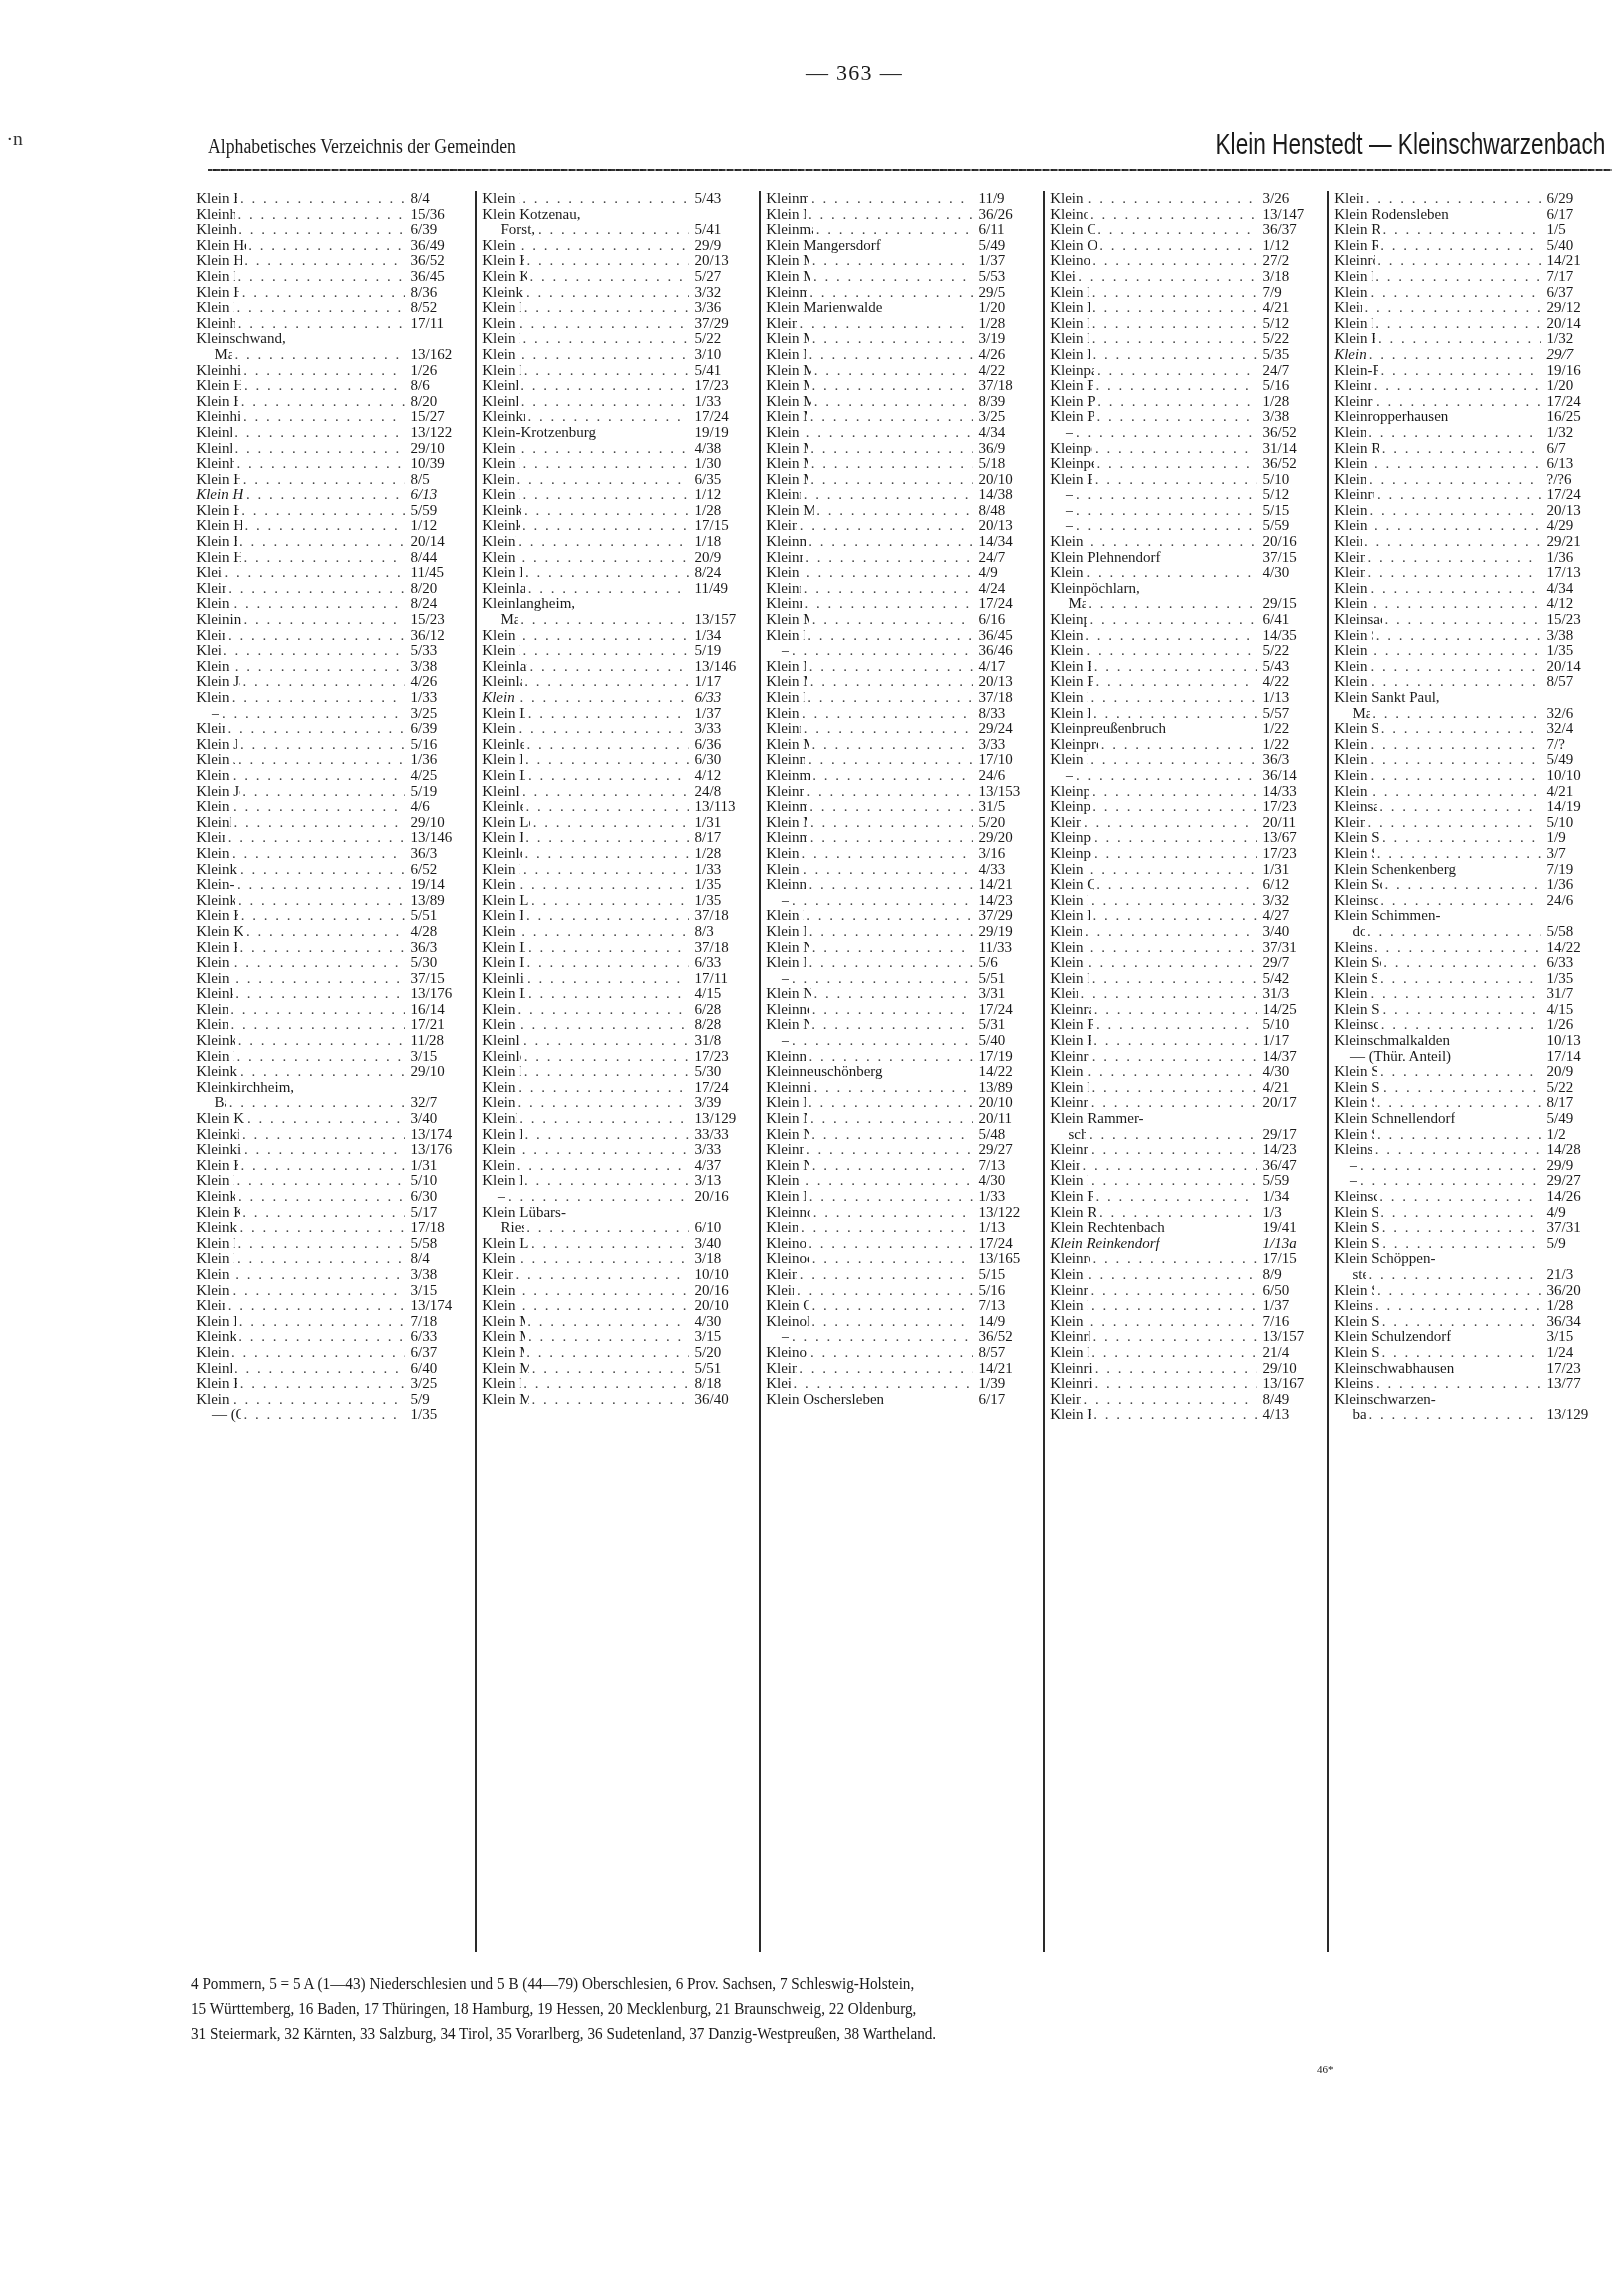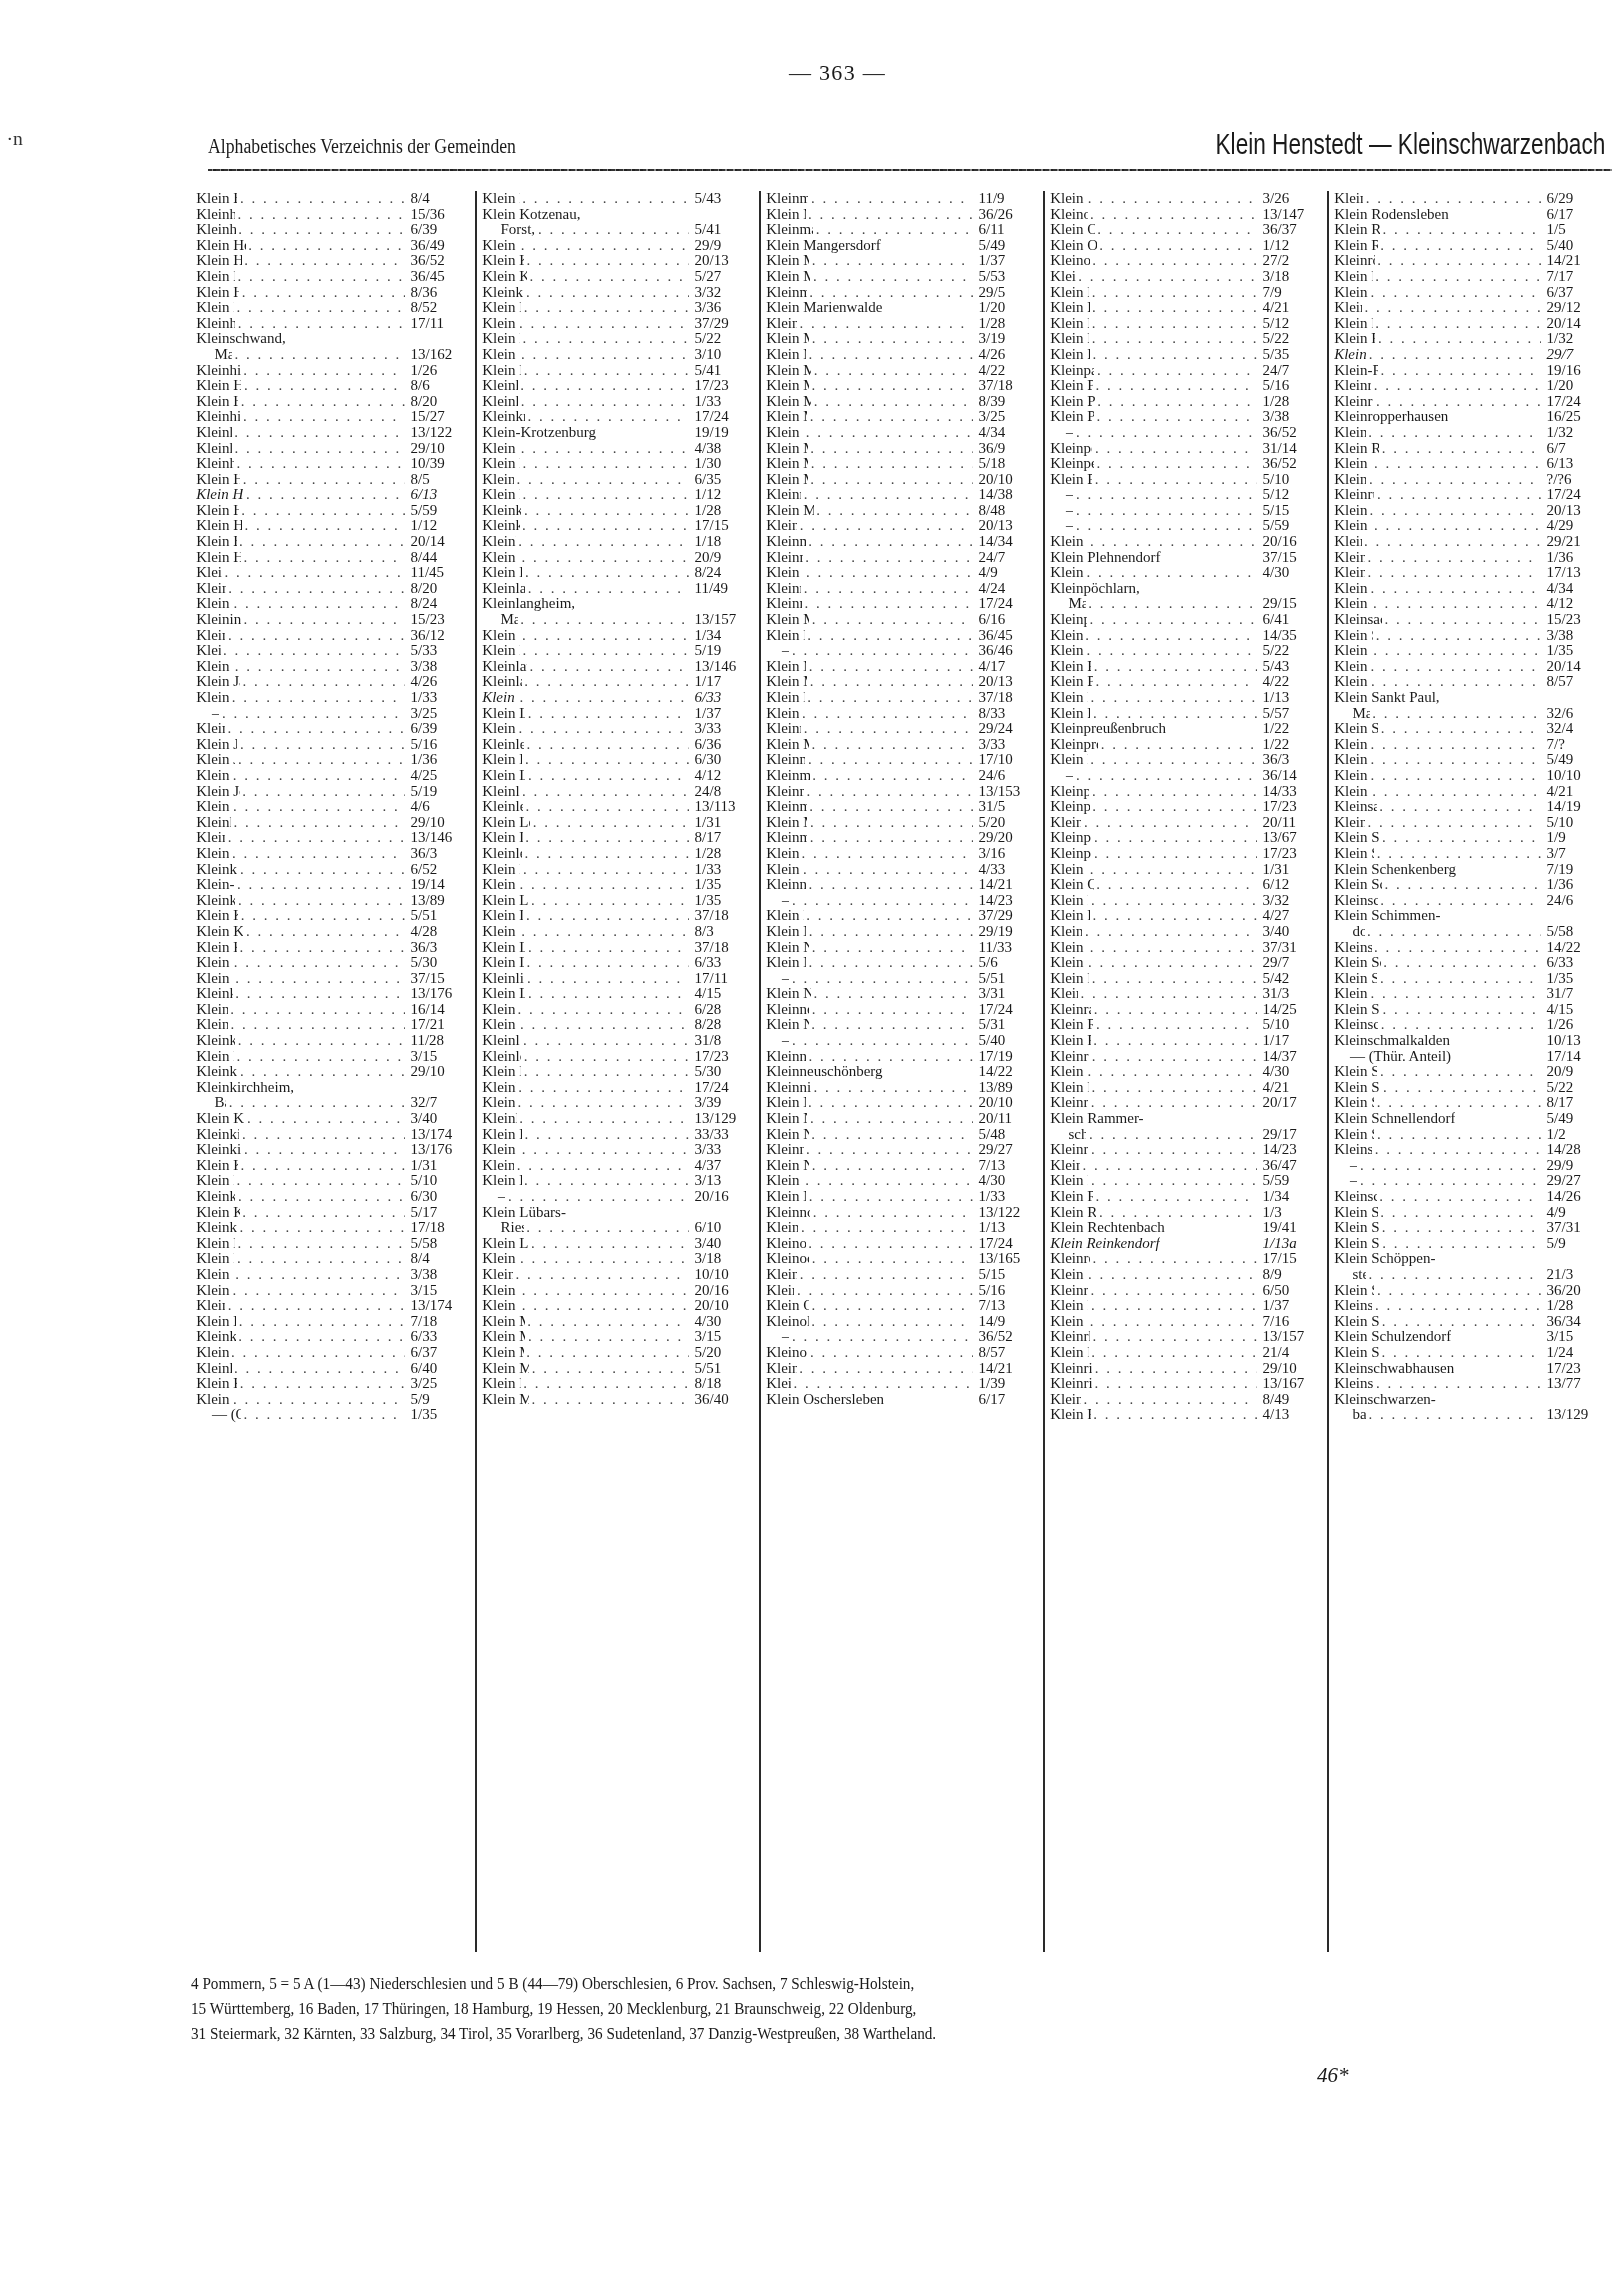--- a/index.html
+++ b/index.html
@@ -1,21 +1,21 @@
 <!DOCTYPE html>
 <html style="font-size:10.5px"><head>
 <meta charset="utf-8">
 <style>
   html, body { margin: 0; padding: 0; background: #ffffff; }
   body {
     width: 1621px; height: 2295px; position: relative; overflow: hidden;
     font-family: "Liberation Serif", "DejaVu Serif", serif; color: #1a1a1a;
   }
   .page-number {
-    position: absolute; top: 60px; left: 772px; width: 131px; text-align: center;
+    position: absolute; top: 60px; left: 772px; width: 131px; text-align: right;
     font-size: 22px; letter-spacing: 1.3px;
   }
   .header-left {
     position: absolute; top: 134px; left: 208px;
     font-size: 21.6px; font-stretch: condensed; transform: scaleX(0.82); transform-origin: left;
   }
   .header-right {
     position: absolute; top: 128px; right: 0px; width: 589px; text-align: right; padding-right: 19.6px;
     font-size: 29px; font-family: "Liberation Sans", "DejaVu Sans", sans-serif;
     transform: scaleX(0.78); transform-origin: right;
@@ -44,21 +44,21 @@
   .entry .ref { flex: 0 0 58px; text-align: left; padding-left: 5.2px; }
   .entry.italic .name, .entry.italic .ref { font-style: italic; }
   .entry.cont .name { padding-left: 18.3px; }
   .entry.nodots .dots::before { content: ""; }
   .entry.dash .name { padding-left: 15.7px; }
   .footer {
     position: absolute; top: 1971px; left: 191px; width: 1407px;
     font-size: 17.7px; line-height: 25px; transform: scaleX(0.86); transform-origin: left;
   }
   .signature {
-    position: absolute; top: 2063px; left: 1317px; font-size: 21px; font-style: italic;
+    position: absolute; top: 2063px; left: 1317px; font-size: 11px;
   }
   .left-margin {
     position: absolute; top: 128px; left: 6.5px; font-size: 19.6px; color: #333;
   }
 </style>
 </head>
 <body>
 
 <div class="left-margin">·n</div>
 <div class="page-number">— 363 —</div>

